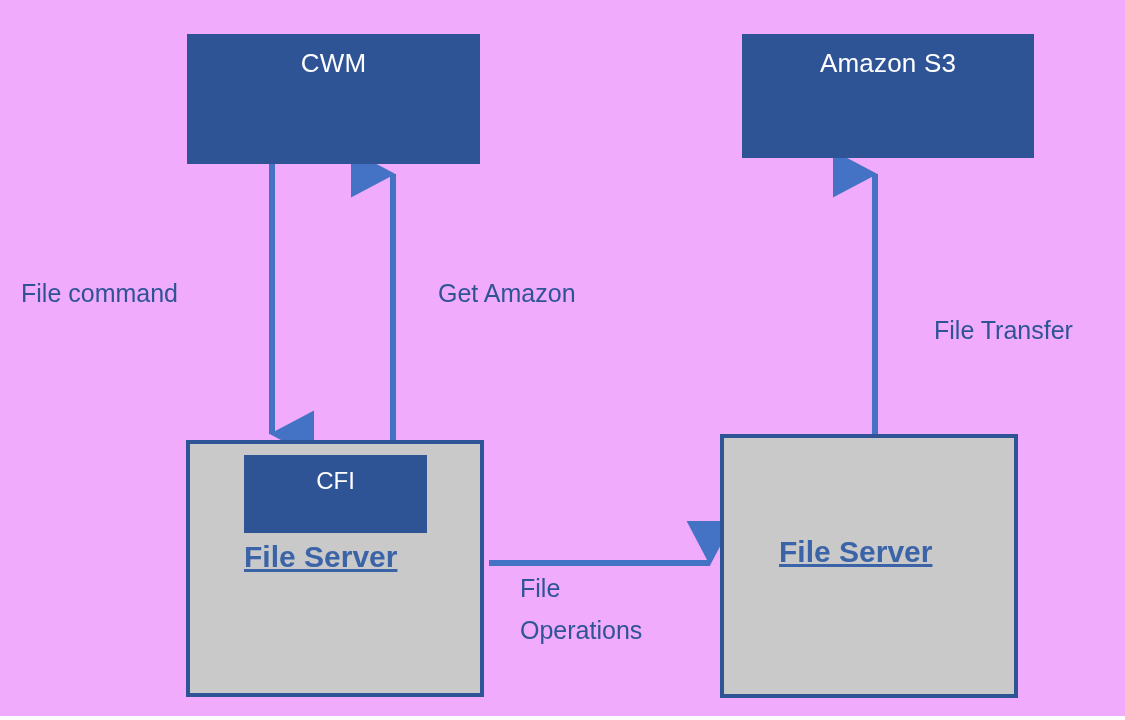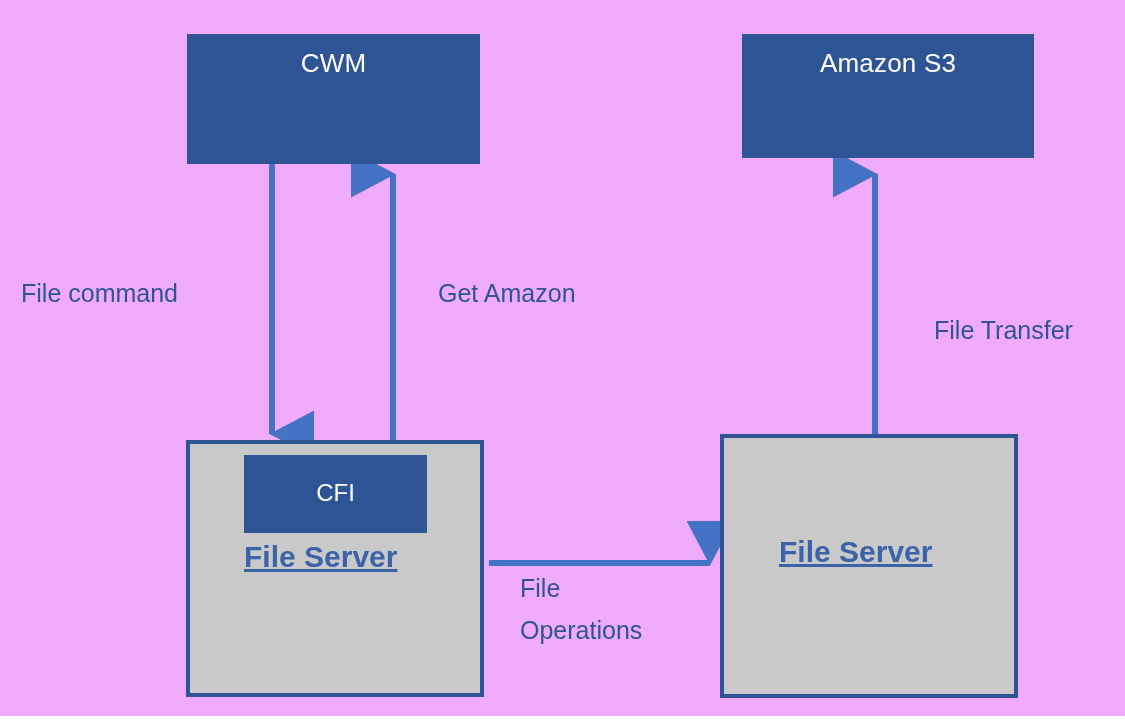--- a/index.html
+++ b/index.html
@@ -53,21 +53,21 @@
   .cfi-box {
     position: absolute;
     background: #2F5496;
     color: #ffffff;
     display: flex;
     align-items: flex-start;
     justify-content: center;
     font-size: 24px;
   }
   .cfi-box .node-label {
-    margin-top: 24px;
+    margin-top: 12px;
   }
 
   
   .arrow-svg {
     position: absolute;
     left: 0;
     top: 0;
     width: 1125px;
     height: 720px;
     pointer-events: none;

